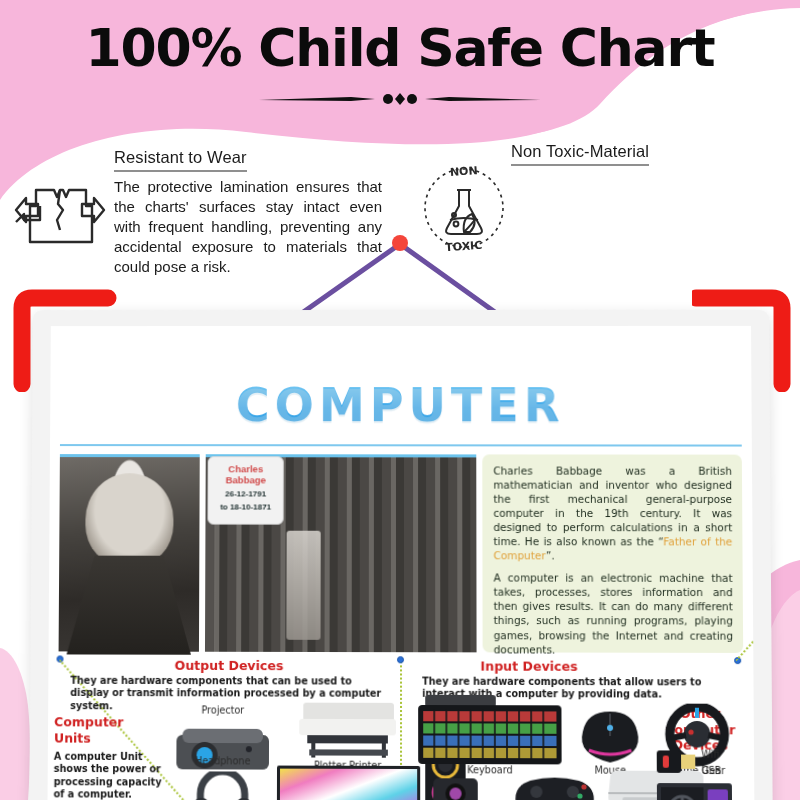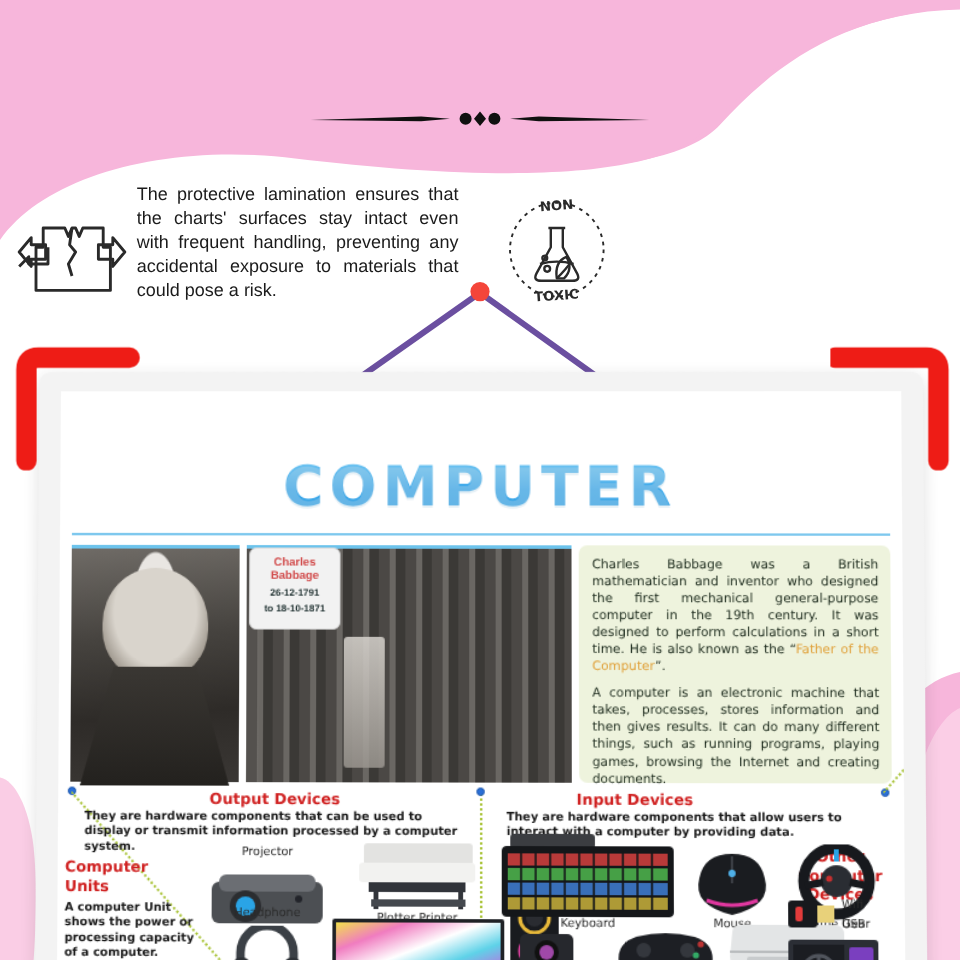--- a/index.html
+++ b/index.html
@@ -232,20 +232,21 @@
 
   <path d="M800,0 L800,20 C720,40 666,96 626,140 L800,140 Z" fill="#ffffff"></path>
 
   <path d="M800,560 C770,566 738,596 726,648 C716,692 714,756 716,800 L800,800 Z" fill="#f7b6db"></path>
   <path d="M800,590 C786,596 772,618 764,652 C757,684 756,760 757,800 L800,800 Z" fill="#fbd2e8" opacity="0.85"></path>
 
   <path d="M0,648 C12,650 24,672 28,706 C31,734 30,772 28,800 L0,800 Z" fill="#f9c8e2" opacity="0.9"></path>
 </svg>
 
 <div class="hero">
+  <div class="hero-title">100% Child Safe Chart</div>
   <svg class="hero-divider" viewBox="0 0 290 22">
     <path d="M4,12 L96,9 L120,11 L96,13 Z" fill="#101010"></path>
     <path d="M286,12 L194,9 L170,11 L194,13 Z" fill="#101010"></path>
     <circle cx="133" cy="11" r="5" fill="#101010"></circle>
     <circle cx="157" cy="11" r="5" fill="#101010"></circle>
     <path d="M145,5 L150,11 L145,17 L140,11 Z" fill="#101010"></path>
   </svg>
 </div>
 
 <div class="feature" id="feature-wear">
@@ -254,39 +255,41 @@
       <path d="M22,20 L40,20 L43,27 L46,20 L49,20 L52,27 L55,20 L72,20 L72,36 L78,36 L78,72 L16,72 L16,36 L22,36 Z"></path>
       <path d="M46,20 L44,34 L49,40 L43,50 L46,60"></path>
       <path d="M22,36 L22,50 L6,50 L6,44 L-2,52" transform="translate(4,0)"></path>
     </g>
     <g fill="none" stroke="#2a2a2a" stroke-width="2.4" stroke-linejoin="round">
       <path d="M24,38 L24,34 L12,34 L12,28 L2,40 L12,52 L12,46 L24,46 Z"></path>
       <path d="M68,38 L68,34 L80,34 L80,28 L90,40 L80,52 L80,46 L68,46 Z"></path>
     </g>
   </svg>
   <div class="feature-body">
+    <div class="feature-title">Resistant to Wear</div>
     <div class="feature-text">The protective lamination ensures that the charts' surfaces stay intact even with frequent handling, preventing any accidental exposure to materials that could pose a risk.</div>
   </div>
 </div>
 
 <div class="feature" id="feature-nontoxic">
   <svg class="feature-icon" viewBox="0 0 92 92">
     <circle cx="46" cy="46" r="39" fill="none" stroke="#2a2a2a" stroke-width="1.6" stroke-dasharray="3 4"></circle>
     <g fill="none" stroke="#2a2a2a" stroke-width="2" stroke-linejoin="round">
       <path d="M39,28 L53,28 M41,28 L41,44 L29,66 Q26,72 33,72 L59,72 Q66,72 63,66 L51,44 L51,28"></path>
       <path d="M32,58 Q46,54 60,58"></path>
       <circle cx="38" cy="62" r="2.4"></circle>
       <circle cx="36" cy="53" r="2"></circle>
       <path d="M46,70 Q44,56 54,52 Q60,62 52,70 Z"></path>
       <path d="M46,70 Q54,62 58,56"></path>
     </g>
     <text x="46" y="13" font-family="DejaVu Sans, sans-serif" font-size="11" font-weight="700" text-anchor="middle" fill="#2a2a2a" transform="rotate(-4 46 13)">NON</text>
     <text x="46" y="88" font-family="DejaVu Sans, sans-serif" font-size="11" font-weight="700" text-anchor="middle" fill="#2a2a2a" transform="rotate(-4 46 88)">TOXIC</text>
   </svg>
   <div class="feature-body">
+    <div class="feature-title">Non Toxic-Material</div>
   </div>
 </div>
 
 <svg id="connector" viewBox="0 0 260 100">
   <line x1="130" y1="14" x2="22" y2="90" stroke="#6b4fa0" stroke-width="5" stroke-linecap="round"></line>
   <line x1="130" y1="14" x2="236" y2="90" stroke="#6b4fa0" stroke-width="5" stroke-linecap="round"></line>
   <circle cx="130" cy="13" r="8" fill="#f4453a"></circle>
   <circle cx="22" cy="91" r="5" fill="#16161a"></circle>
   <circle cx="236" cy="91" r="5" fill="#16161a"></circle>
 </svg>

